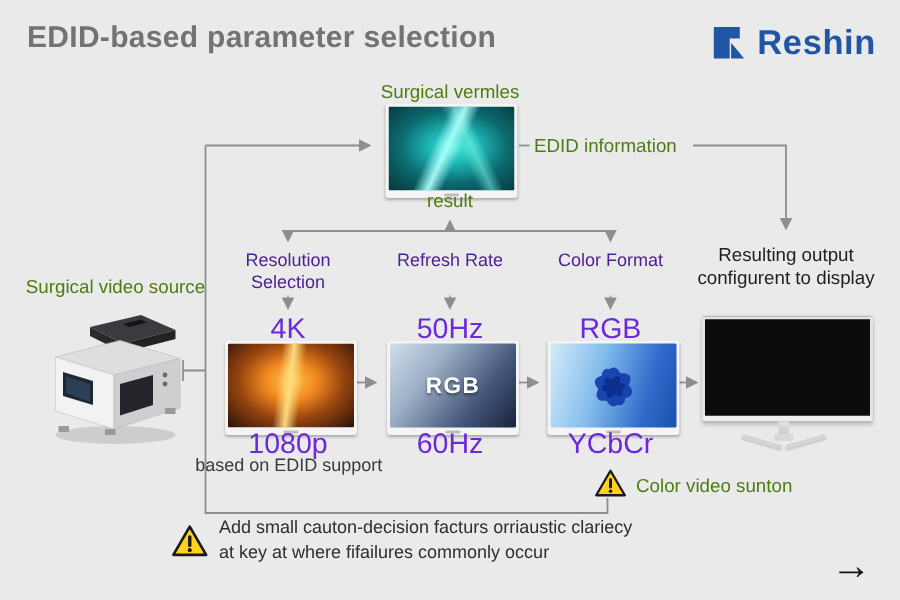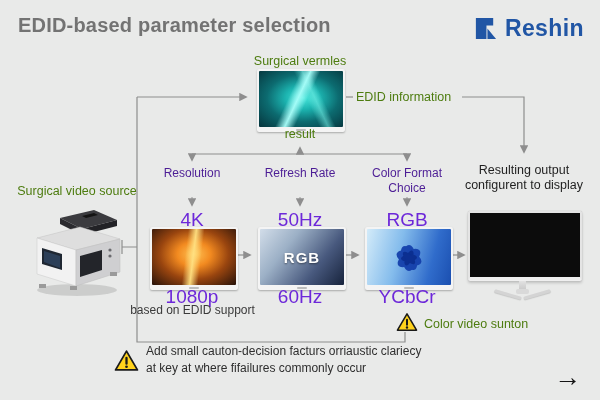--- a/index.html
+++ b/index.html
@@ -93,27 +93,27 @@
 
 <div class="abs lbl ctr" style="left:230px;top:54px;width:140px;">Surgical vermles</div>
 <div class="abs thumb" style="left:257px;top:69px;">
   <div class="screen screen-teal"></div>
 </div>
 <div class="abs lbl ctr" style="left:260px;top:127px;width:80px;">result</div>
 <div class="abs lbl" style="left:356px;top:90px;">EDID information</div>
 
 <div class="abs col-title ctr" style="left:132px;top:166px;width:120px;">
   <span style="display:block">Resolution</span>
+  <span style="display:block">Selection</span>
 </div>
 <div class="abs col-title ctr" style="left:240px;top:166px;width:120px;">
   <span style="display:block">Refresh Rate</span>
 </div>
 <div class="abs col-title ctr" style="left:347px;top:166px;width:120px;">
   <span style="display:block">Color Format</span>
-  <span style="display:block">Choice</span>
 </div>
 
 <div class="abs val ctr" style="left:132px;top:209px;width:120px;">4K</div>
 <div class="abs val ctr" style="left:240px;top:209px;width:120px;">50Hz</div>
 <div class="abs val ctr" style="left:347px;top:209px;width:120px;">RGB</div>
 
 <div class="abs thumb" style="left:150px;top:227px;">
   <div class="screen screen-orange"></div>
 </div>
 <div class="abs thumb" style="left:258px;top:227px;">

